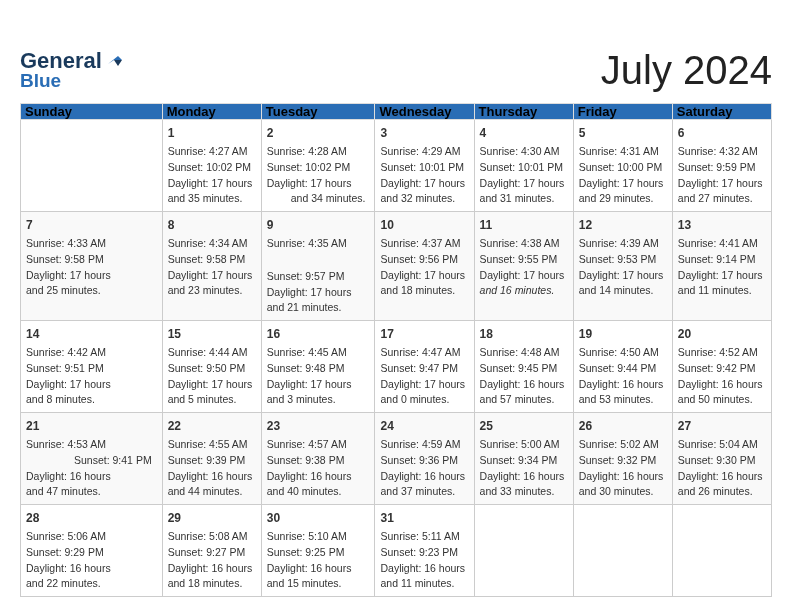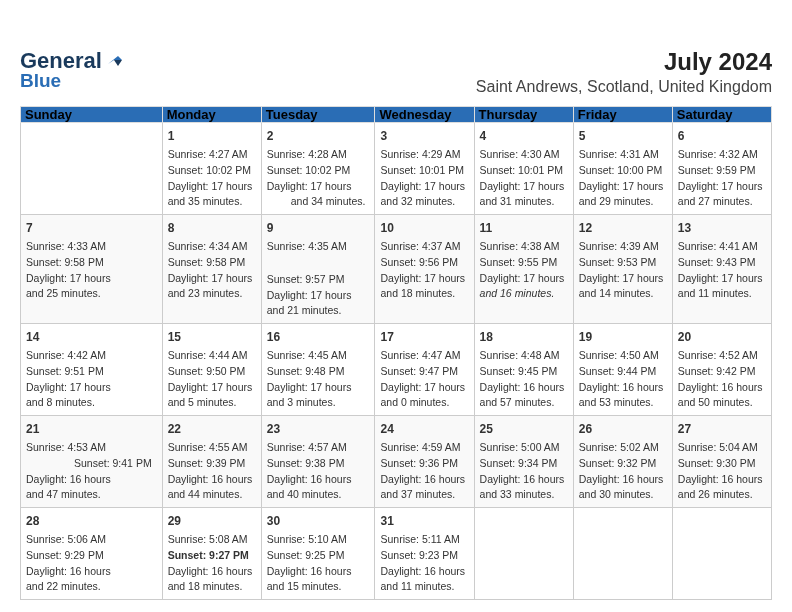--- a/index.html
+++ b/index.html
@@ -23,22 +23,22 @@
       align-items: flex-start;
     }
     .logo-line {
       display: flex;
       align-items: center;
     }
     .title-block {
       text-align: right;
     }
     .month-year {
-      font-size: 24px;
-      font-weight: bold;
+      font-size: 40px;
+      font-weight: normal;
       color: #222;
     }
     .location {
       font-size: 16px;
       color: #444;
       margin-top: 2px;
     }
     table {
       width: 100%;
       border-collapse: collapse;
@@ -85,21 +85,20 @@
       <span style="font-size:22px;font-weight:bold;color:#1a3a5c;">General</span>
       <svg width="18" height="18" viewBox="0 0 18 18" style="margin-left:2px;margin-top:-4px;">
         <polygon points="4,14 14,6 18,10 10,10" fill="#2a6db5"></polygon>
         <polygon points="10,10 18,10 14,16" fill="#1a3a5c"></polygon>
       </svg>
     </div>
     <span style="font-size:19px;font-weight:bold;color:#2a6db5;margin-top:-4px;">Blue</span>
   </div>
   <div class="title-block">
     <div class="month-year">July 2024</div>
-    <div class="location">Saint Andrews, Scotland, United Kingdom</div>
   </div>
 </div>
 
 <table>
   <thead>
     <tr>
     <th>Sunday</th>
         <th>Monday</th>
         <th>Tuesday</th>
         <th>Wednesday</th>
@@ -193,21 +192,21 @@
         <td>
           <span class="day-number">12</span>
           <span style="display: block;">Sunrise: 4:39 AM</span>
           <span style="display: block;">Sunset: 9:53 PM</span>
           <span style="display: block;">Daylight: 17 hours</span>
           <span style="display: block;">and 14 minutes.</span>
         </td>
         <td>
           <span class="day-number">13</span>
           <span style="display: block;">Sunrise: 4:41 AM</span>
-          <span style="display: block;">Sunset: 9:43 PM</span>
+          <span style="display: block;">Sunset: 9:14 PM</span>
           <span style="display: block;">Daylight: 17 hours</span>
           <span style="display: block;">and 11 minutes.</span>
         </td>
       </tr>
       <tr>
         <td>
           <span class="day-number">14</span>
           <span style="display: block;">Sunrise: 4:42 AM</span>
           <span style="display: block;">Sunset: 9:51 PM</span>
           <span style="display: block;">Daylight: 17 hours</span>
@@ -311,21 +310,21 @@
         <td>
           <span class="day-number">28</span>
           <span style="display: block;">Sunrise: 5:06 AM</span>
           <span style="display: block;">Sunset: 9:29 PM</span>
           <span style="display: block;">Daylight: 16 hours</span>
           <span style="display: block;">and 22 minutes.</span>
         </td>
         <td>
           <span class="day-number">29</span>
           <span style="display: block;">Sunrise: 5:08 AM</span>
-          <span style="display: block; font-weight: bold;">Sunset: 9:27 PM</span>
+          <span style="display: block;">Sunset: 9:27 PM</span>
           <span style="display: block;">Daylight: 16 hours</span>
           <span style="display: block;">and 18 minutes.</span>
         </td>
         <td>
           <span class="day-number">30</span>
           <span style="display: block;">Sunrise: 5:10 AM</span>
           <span style="display: block;">Sunset: 9:25 PM</span>
           <span style="display: block;">Daylight: 16 hours</span>
           <span style="display: block;">and 15 minutes.</span>
         </td>

